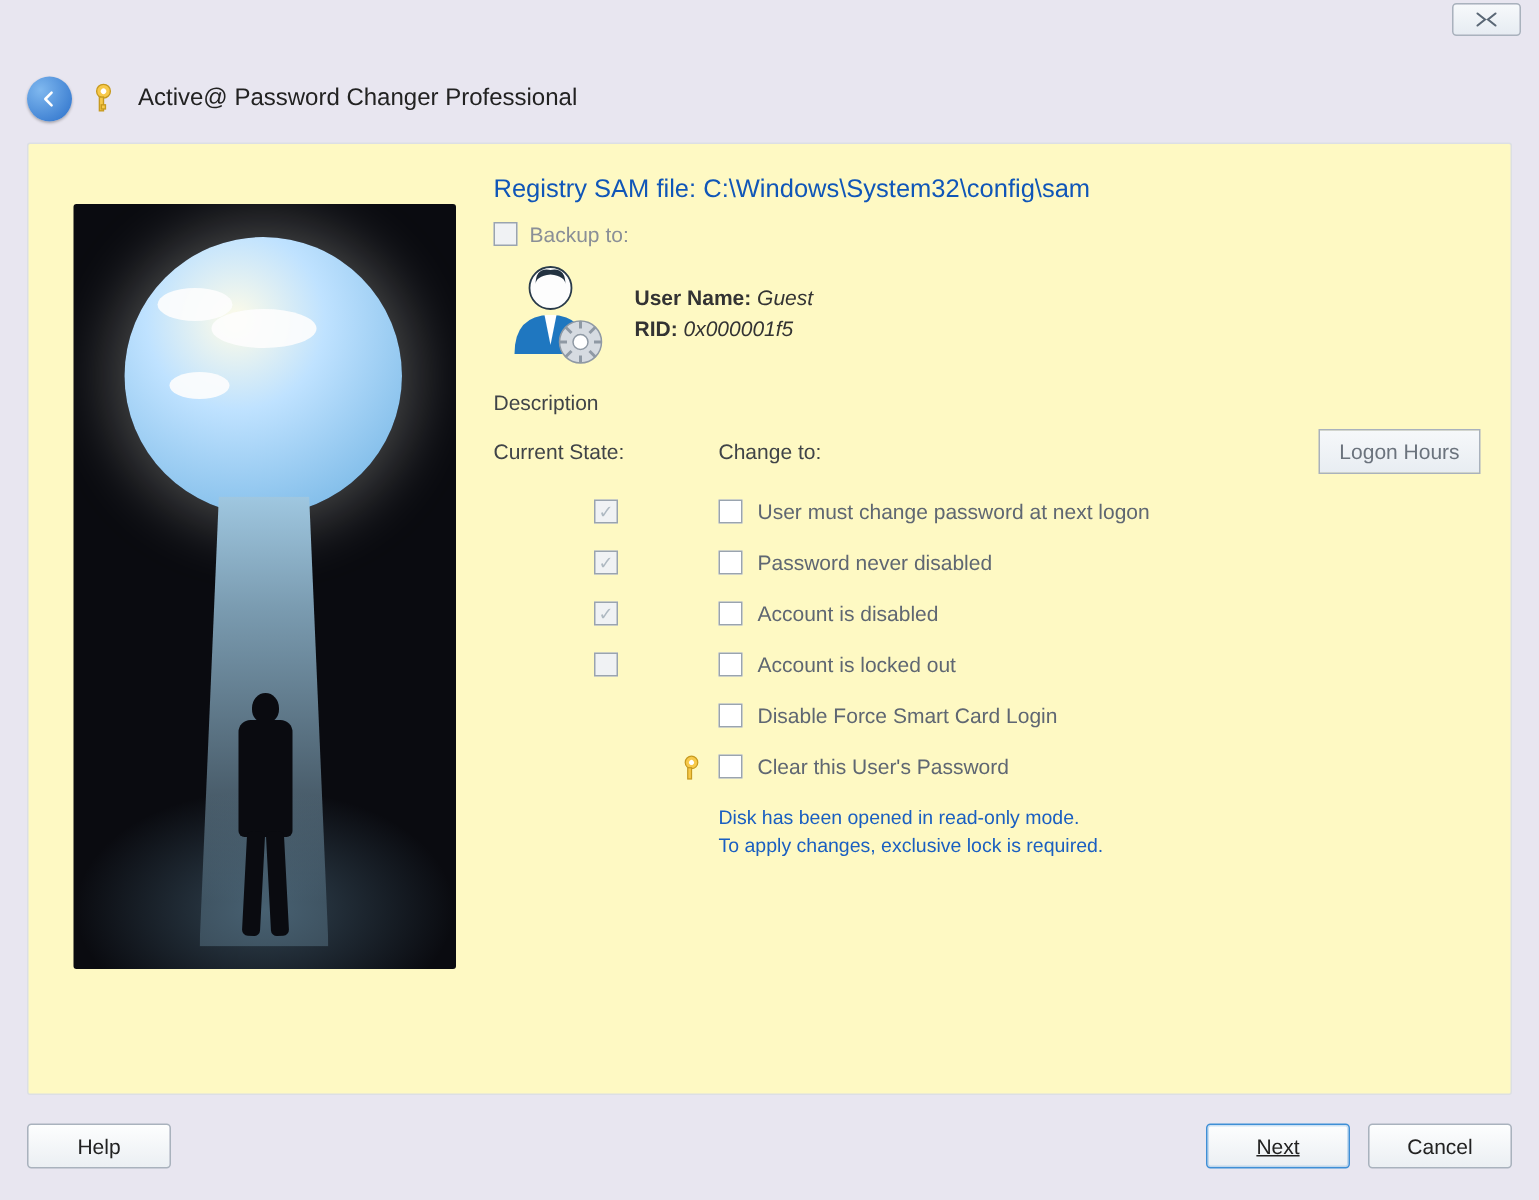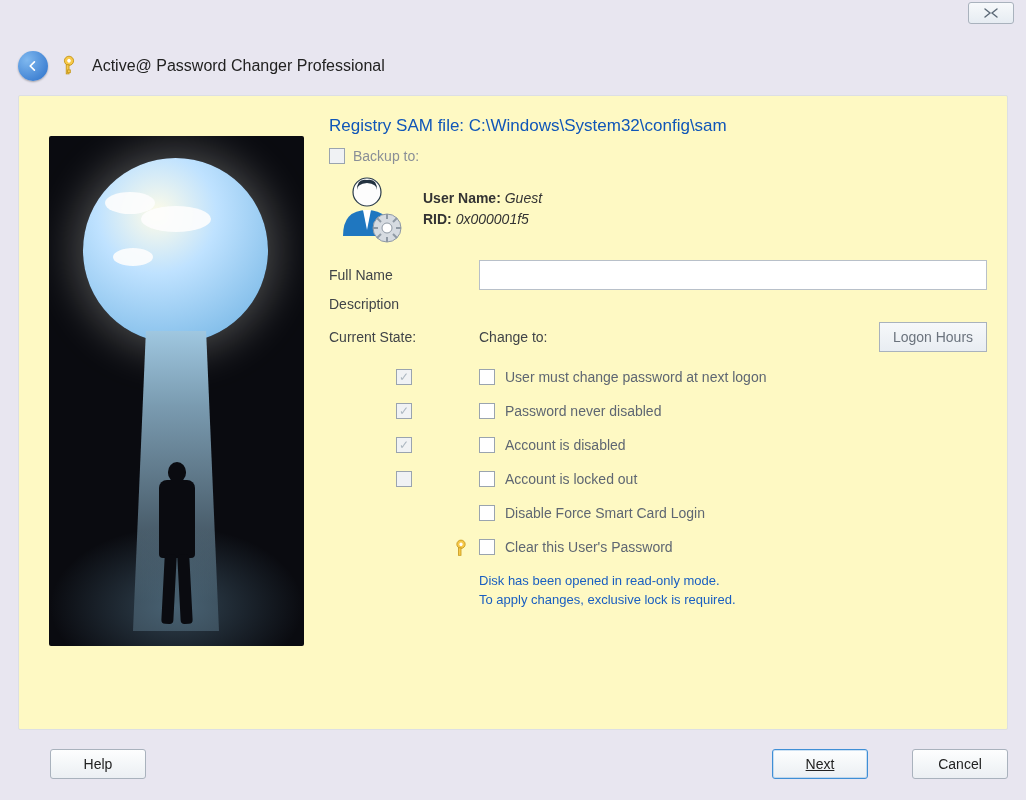--- a/index.html
+++ b/index.html
@@ -119,21 +119,21 @@
   .key-indicator { position:absolute; left:-28px; }
   .warn-text { color:#1a5fc1; font-size:13px; margin-left:150px; margin-top:8px; line-height:1.45;}
   .footer {
     position:absolute; left:18px; right:18px; bottom:14px; top:auto;
     display:flex; align-items:center; justify-content:space-between;
     height:44px;
   }
   .btn {
     height:30px; min-width:96px; padding:0 13px;
     border:1px solid #a9b2bd; background:linear-gradient(#fdfefe,#ebeff3);
-    font-family:inherit; font-size:14px; color:#222; border-radius:3px;margin-left:32px;
+    font-family:inherit; font-size:14px; color:#222; border-radius:3px;
   }
   .btn.primary { border:1px solid #3f8fd6; box-shadow:0 0 0 1px rgba(63,143,214,.25) inset;text-decoration:underline; }
   .footer-right { display:flex; gap:12px; }
 </style>
 </head>
 <body>
 
 <div class="top-close">
   <svg width="18" height="12" viewBox="0 0 18 12">
       <path d="M3 2 L8 6 L3 10 M15 2 L10 6 L15 10" stroke="#5b6876" stroke-width="1.4" fill="none" stroke-linecap="round"></path>
@@ -205,24 +205,20 @@
           </g>
         </svg>
       </div>
       <div class="user-info">
         <div><b>User Name:</b> <i>Guest</i></div>
         <div><b>RID:</b> <i>0x000001f5</i></div>
       </div>
     </div>
 
     <div class="label-row">
-      <span class="lbl">Full Name</span>
-      <input class="text-input" value="" style="">
-    </div>
-    <div class="label-row">
       <span class="lbl">Description</span>
     </div>
 
     <div class="state-header">
       <span class="lbl">Current State:</span>
       <span class="chg">Change to:</span>
       <button class="logon-btn">Logon Hours</button>
     </div>
 
     <div class="opt-row">

